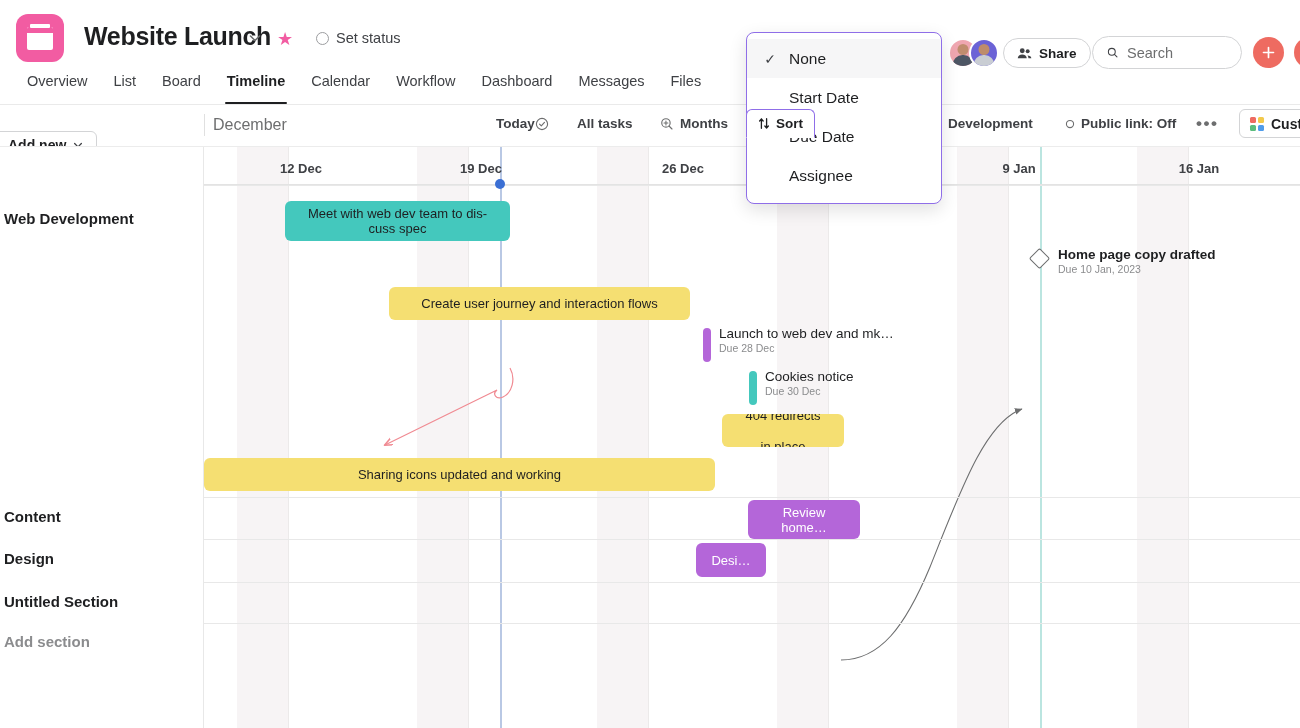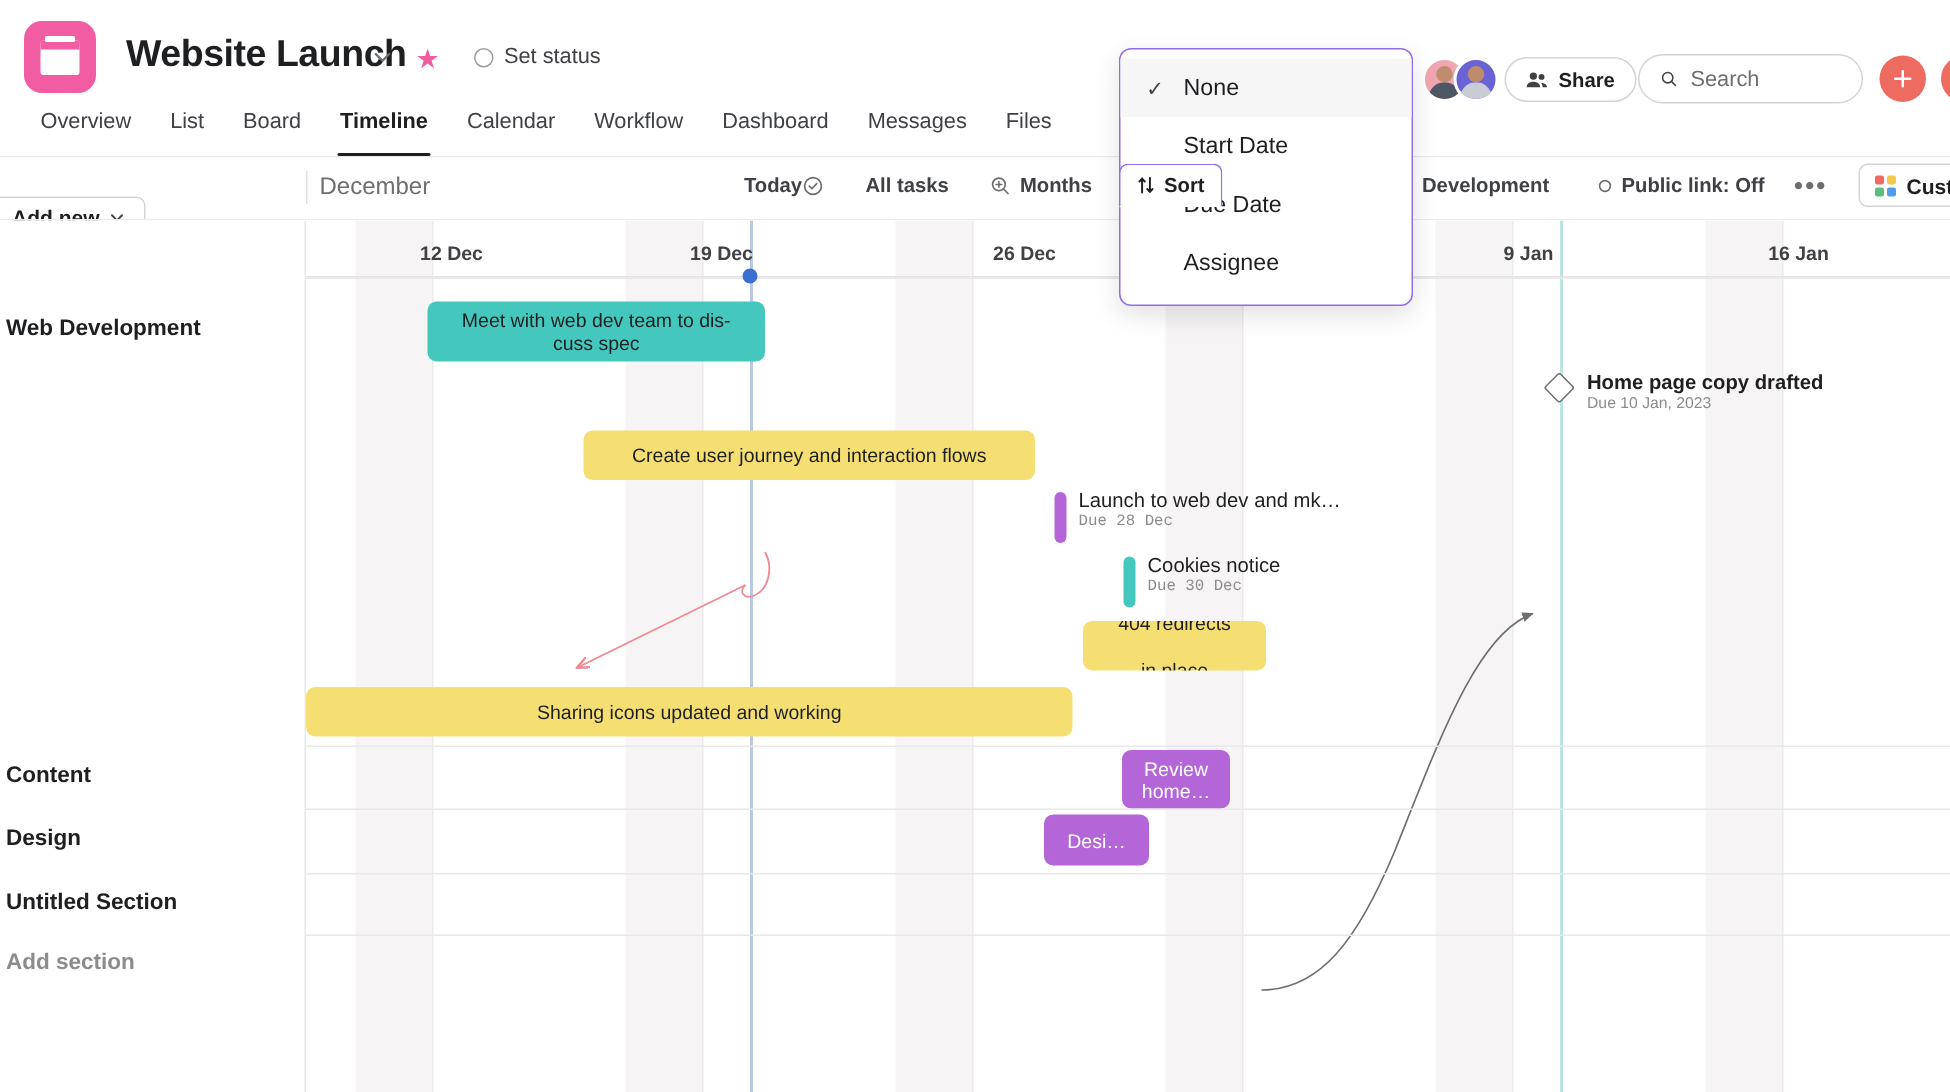--- a/index.html
+++ b/index.html
@@ -170,21 +170,21 @@
   .bar .t { font-size:13px; line-height:15px; color:#1e1f21; }
   .bar.teal { background:#44C8BD; }
   .bar.yellow { background:#F5DF72; }
   .bar.purple { background:#B466D9; }
   .bar.purple .t { color:#fff; }
 
   .stub { position:absolute; z-index:8; cursor:pointer; }
   .stub .cap { position:absolute; left:0; top:0; width:8px; border-radius:4px; }
   .stub .lbl { position:absolute; left:16px; top:-2px; white-space:nowrap; }
   .stub .lbl .n { font-size:13.5px; color:#1e1f21; line-height:16px; }
-  .stub .lbl .d { font-size:10.5px; color:#8b8c8e; line-height:13px;font-family:Liberation Mono, monospace; }
+  .stub .lbl .d { font-size:10.5px; color:#8b8c8e; line-height:13px; }
 
   .milestone { position:absolute; z-index:9; cursor:pointer; }
   .ms-dia {
     position:absolute; left:0; top:0; width:15px; height:15px;
     border:1.4px solid #6d6e6f; transform:rotate(45deg); border-radius:2px; background:#fff;
   }
   .ms-txt { position:absolute; left:26px; top:-4px; white-space:nowrap; }
   .ms-txt .n { font-size:13.5px; font-weight:bold; color:#1e1f21; line-height:16px;}
   .ms-txt .d { font-size:10.5px; color:#8b8c8e; line-height:13px;}
 
@@ -479,21 +479,21 @@
         <div class="d">Due 30 Dec</div>
       </div>
     </div>
     <div class="bar yellow" style="left: 722px; top: 414px; width: 122px; height: 33px; gap: 16px;">
       <div class="t">404 redirects</div>
       <div class="t">in place</div>
     </div>
     <div class="bar yellow" style="left: 204px; top: 458px; width: 511px; height: 33px;">
       <div class="t">Sharing icons updated and working</div>
     </div>
-    <div class="bar purple" style="left: 748px; top: 500px; width: 72px; height: 39px;">
+    <div class="bar purple" style="left: 748px; top: 500px; width: 112px; height: 39px;">
       <div class="t">Review</div>
       <div class="t">home…</div>
     </div>
     <div class="bar purple" style="left: 696px; top: 543px; width: 70px; height: 34px;">
       <div class="t">Desi…</div>
     </div>
     <div class="milestone" style="left: 1032px; top: 251px;">
       <div class="ms-dia"></div>
       <div class="ms-txt">
         <div class="n">Home page copy drafted</div>

